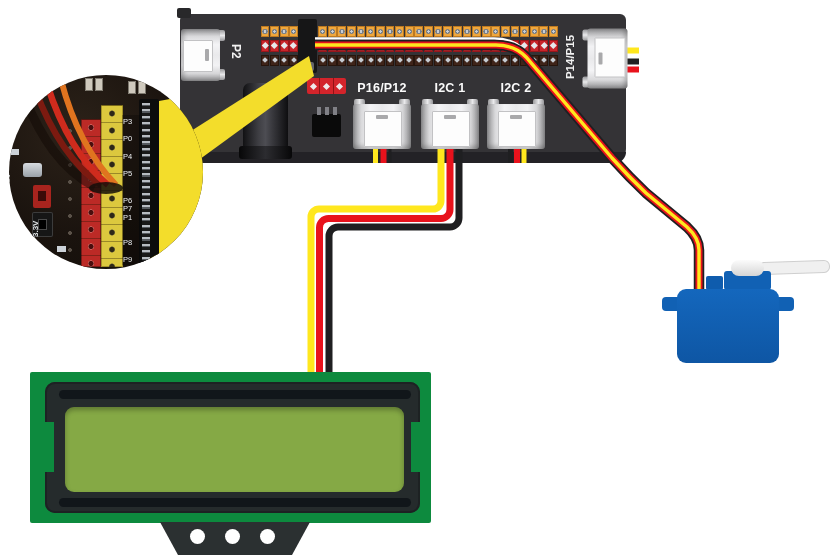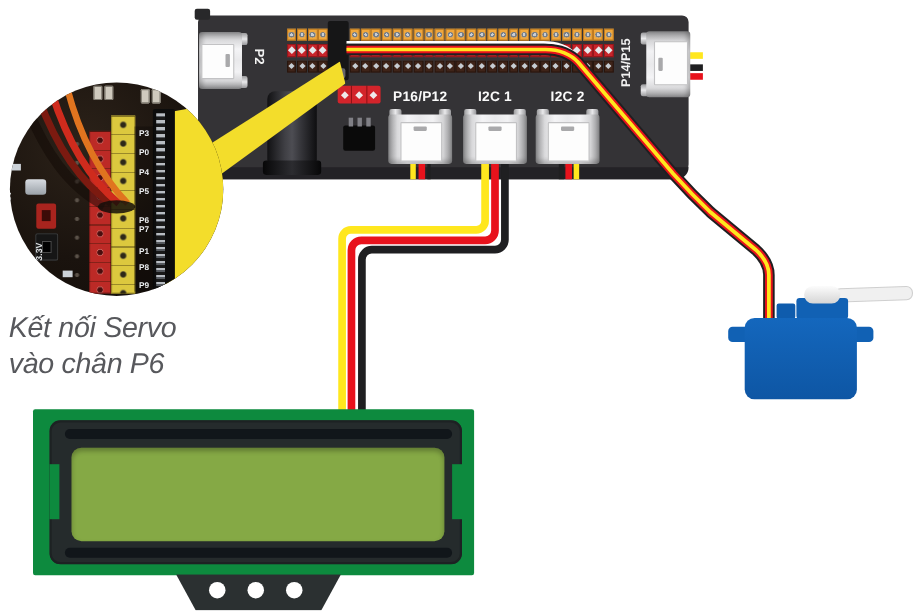--- a/index.html
+++ b/index.html
@@ -78,21 +78,21 @@
        repeating-linear-gradient(180deg,rgba(30,18,0,.35) 0 1px,transparent 1px 17px);
      background-size:100% 17px,100% 100%;background-repeat:repeat-y,no-repeat;}
   .col-red{left:72px;top:44px;height:148px;--hole:#4a0d0d;--rim:#d4706a;background-color:#bc2a26;
      box-shadow:inset 0 0 0 1px rgba(0,0,0,.35);}
   .col-yel{left:92px;width:22px;--hole:#2e2818;--rim:#8a7f3a;background-color:#dcc83e;
      box-shadow:inset 0 0 0 1px rgba(60,45,0,.35);}
   .stripk{left:130px;top:24px;width:20px;height:170px;background:#0c0c0c;border-radius:2px;}
   .strippins{left:132.5px;top:28px;width:8px;height:162px;
      background:repeating-linear-gradient(180deg,#b7bcc2 0 2px,#55595e 2px 3.2px,#191919 3.2px 6.4px);}
   .ipinwrap{left:113px;top:40px;width:18px;height:150px;background:rgba(0,0,0,.25);}
-  .ipin{position:absolute;left:1px;width:16px;font-size:7.5px;font-weight:700;color:#eceff1;text-align:center;}
+  .ipin{position:absolute;left:1px;width:16px;font-size:7.5px;font-weight:400;color:#eceff1;}
   .pad{position:absolute;width:8px;height:13px;background:#cfc9bd;border-radius:1px;
      box-shadow:inset 0 0 0 1px #7d786e;}
   .usb{left:14px;top:88px;width:19px;height:14px;border-radius:3px;
      background:linear-gradient(#d7dbe0,#9aa1a8);}
   .jmp-red{left:24px;top:110px;width:18px;height:23px;background:#a8241e;border-radius:2px;}
   .jmp-red::after{content:'';position:absolute;left:5px;top:6px;width:8px;height:10px;background:#3c0b08;}
   .jmp-blk{left:23px;top:137px;width:21px;height:25px;background:#161616;border-radius:2px;
      box-shadow:inset 0 0 0 1px #3c3c3c;}
   .jmp-blk::after{content:'';position:absolute;left:6px;top:7px;width:9px;height:11px;background:#000;
      box-shadow:inset 0 0 0 1px #4a4a4a;}
@@ -262,21 +262,21 @@
     </svg>
     <div class="abs stripk"></div>
     <div class="abs strippins"></div>
     <div class="abs ipinwrap">
         <span class="ipin" style="top: 2px;">P3</span>
         <span class="ipin" style="top: 19.3px;">P0</span>
         <span class="ipin" style="top: 36.6px;">P4</span>
         <span class="ipin" style="top: 53.9px;">P5</span>
         <span class="ipin" style="top: 81px;">P6</span>
         <span class="ipin" style="top: 88.5px;">P7</span>
-        <span class="ipin" style="top: 109px;">P1</span>
+        <span class="ipin" style="top: 98px;">P1</span>
         <span class="ipin" style="top: 123.1px;">P8</span>
         <span class="ipin" style="top: 140.4px;">P9</span>
       </div>
     <div class="abs pad" style="left:76px;top:3px;"></div>
     <div class="abs pad" style="left:85.5px;top:3px;"></div>
     <div class="abs pad" style="left:119px;top:6px;"></div>
     <div class="abs pad" style="left:128.5px;top:6px;"></div>
     <div class="abs usb"></div>
     <div class="abs jmp-red"></div>
     <div class="abs jmp-blk"></div>
@@ -287,24 +287,20 @@
     <div class="abs v6">6V</div>
     <svg class="abs wires" width="194" height="194" style="left:0;top:0;">
       <path d="M16,24 C32,62 52,94 86,112" stroke="rgba(15,8,4,.5)" stroke-width="9"></path>
       <path d="M26,14 C40,52 60,88 92,110" stroke="#7c1a10" stroke-width="6.5"></path>
       <path d="M38,9 C50,47 68,84 99,110" stroke="#cf2b1d" stroke-width="6.5"></path>
       <path d="M52,5 C62,43 79,81 107,110" stroke="#e0741f" stroke-width="6"></path>
       <ellipse cx="97" cy="113" rx="17" ry="6" fill="#140e09" opacity=".85"></ellipse>
     </svg>
   </div>
 
-  <div class="abs caption">
-    <div>Kết nối Servo</div>
-    <div>vào chân P6</div>
-  </div>
 
   <svg class="abs wires" width="831" height="560" style="left:0;top:0;">
 
     <g>
       <path class="w-y" stroke-width="7" d="M441,145 V201 a8,8 0 0 1 -8,8 H319 a8,8 0 0 0 -8,8 V374"></path>
       <path class="w-r" stroke-width="7" d="M450,145 V209.5 a9,9 0 0 1 -9,9 H328.5 a9,9 0 0 0 -9,9 V374"></path>
       <path class="w-k" stroke-width="7" d="M459,145 V218 a9,9 0 0 1 -9,9 H338 a9,9 0 0 0 -9,9 V374"></path>
     </g>
 
     <g>

